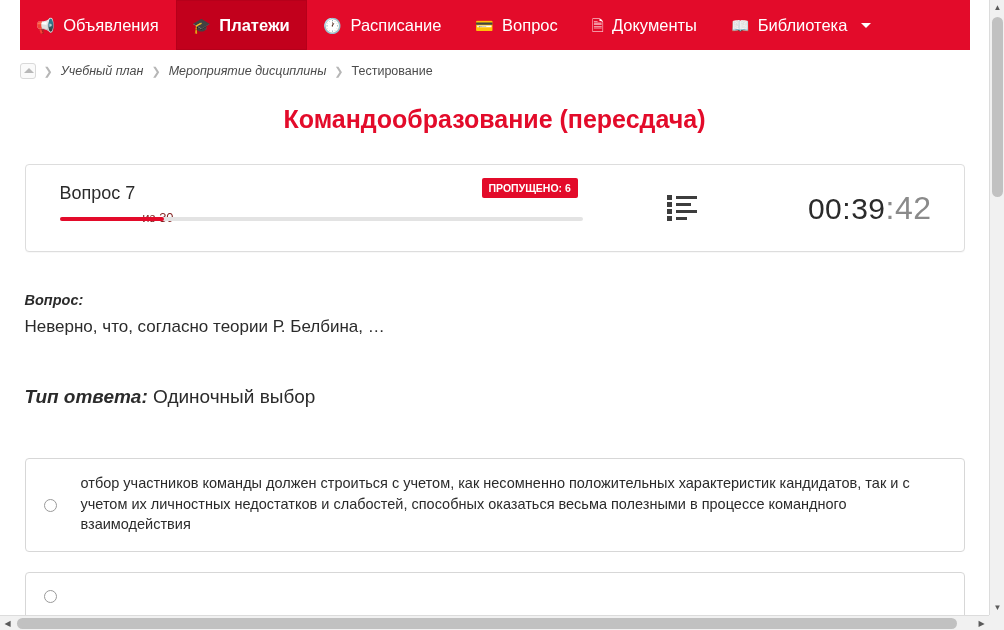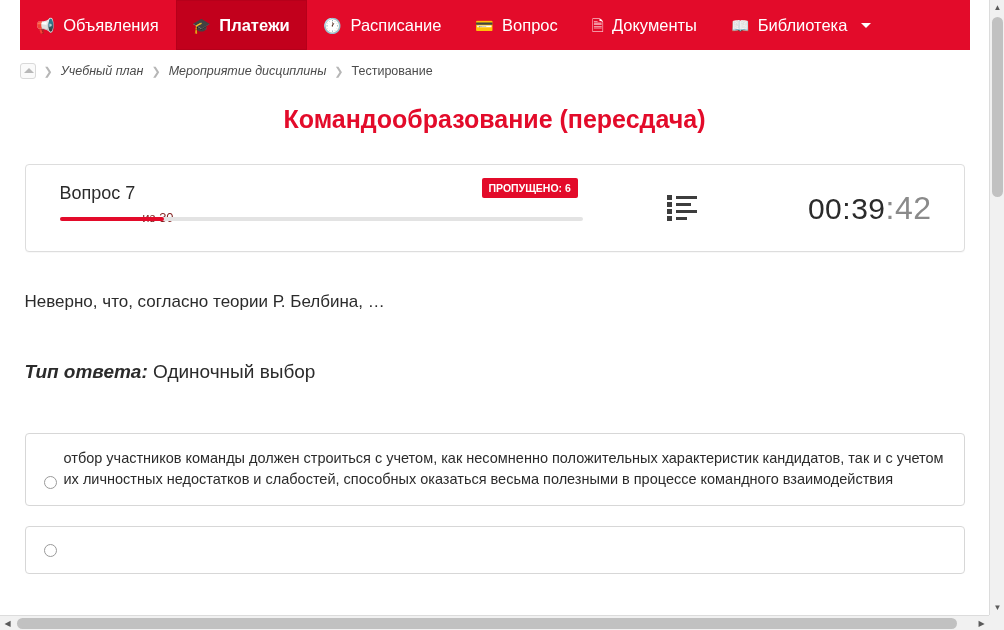--- a/index.html
+++ b/index.html
@@ -305,22 +305,22 @@
     width: 940px;
     margin: 50px auto 0;
   }
   .answer {
     border: 1px solid #d7d7d7;
     border-radius: 4px;
     background: #ffffff;
     padding: 14px 18px 16px 18px;
     margin-bottom: 20px;
     display: flex;
-    align-items: flex-end;
-    gap: 7px;
+    align-items: center;
+    gap: 24px;
     cursor: pointer;
   }
   .radio {
     flex: 0 0 auto;
     margin-top: 3px;
     width: 13px; height: 13px;
     border: 1px solid #9a9a9a;
     border-radius: 50%;
     background: #fff;
   }
@@ -420,20 +420,21 @@
 
       <div class="qc-right">
         <div class="timer">
           <span>00:39</span><span class="sec">:42</span>
         </div>
       </div>
 
     </div>
 
     <div class="q-body">
+      <div class="q-label">Вопрос:</div>
       <div class="q-text">Неверно, что, согласно теории Р. Белбина, …</div>
       <div class="q-type">
         <b>Тип ответа:</b>
         <span>Одиночный выбор</span>
       </div>
     </div>
 
     <div class="answers">
 
       <div class="answer">

